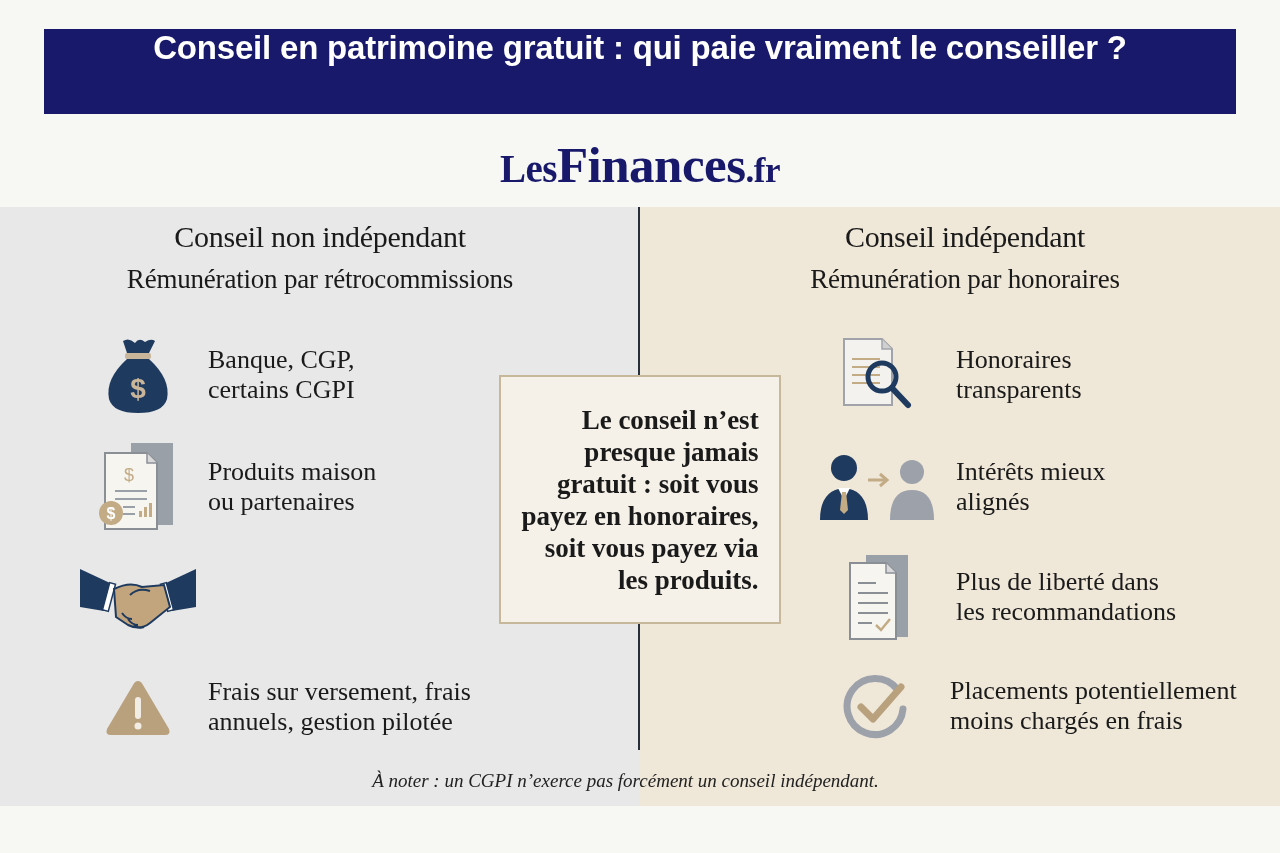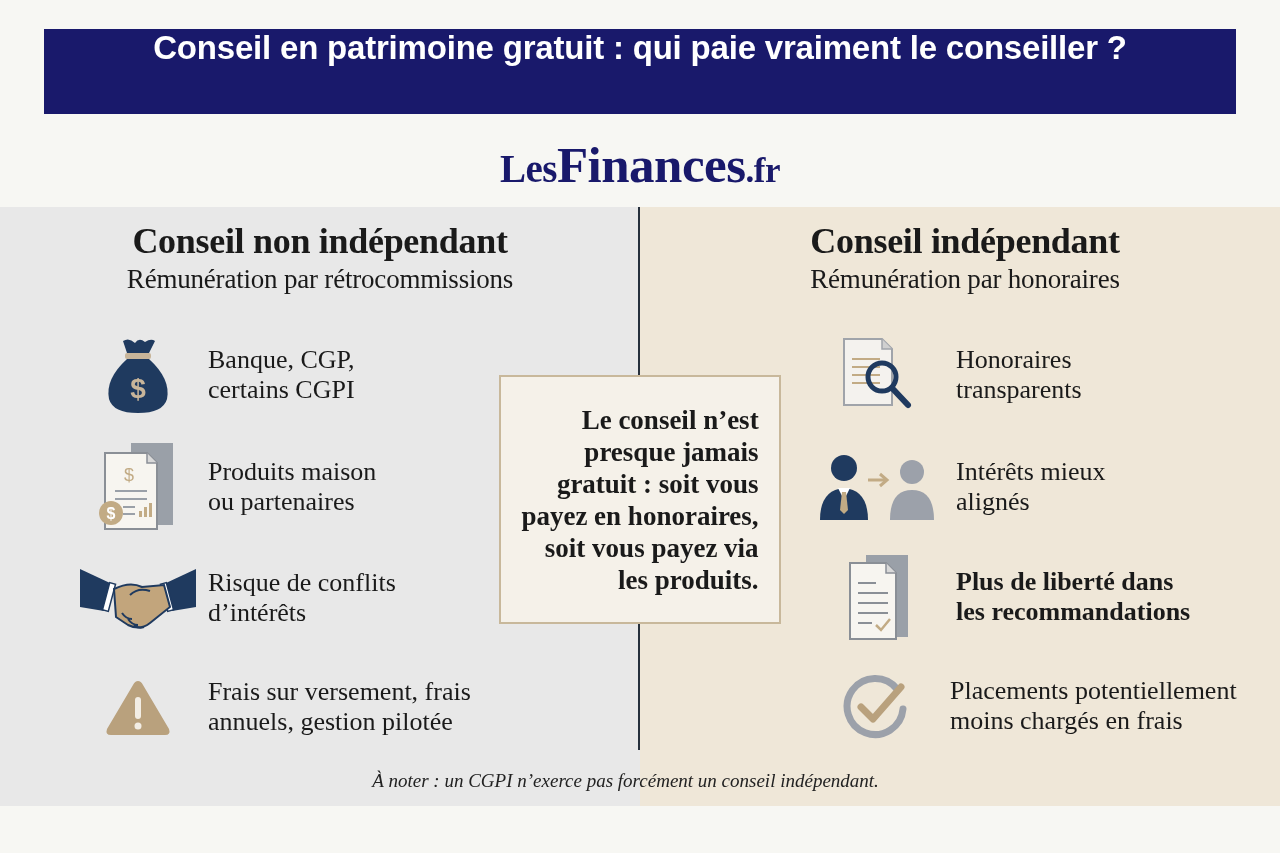--- a/index.html
+++ b/index.html
@@ -25,21 +25,21 @@
   .logo .tld { font-size: 35px; letter-spacing: -0.5px; }
 
   .panel { position: absolute; top: 207px; height: 599px; }
   .panel.left { left: 0; width: 640px; background: #e8e8e8; }
   .panel.right { left: 640px; width: 640px; background: #efe7d8; }
 
   .divider { position: absolute; left: 638px; top: 207px; width: 2px; height: 543px; background: #26303c; }
 
   .col-title {
     position: absolute; top: 220px; width: 640px; text-align: center;
-    font-size: 36px; font-weight: bold; letter-spacing: -0.3px;
+    font-size: 30px; font-weight: normal; letter-spacing: -0.3px;
   }
   .col-sub {
     position: absolute; top: 264px; width: 640px; text-align: center;
     font-size: 27px; letter-spacing: -0.2px;
   }
   .col-title.l, .col-sub.l { left: 0; }
   .col-title.r, .col-sub.r { left: 645px; }
 
   .item { position: absolute; display: flex; align-items: center; }
   .item .ico { width: 100px; height: 100px; display: flex; align-items: center; justify-content: center; flex-shrink: 0; }
@@ -123,24 +123,20 @@
     <svg width="116" height="70" viewBox="0 0 116 70">
       <path d="M0 6 L30 20 L24 48 L0 44 Z" fill="#1f3a5f"></path>
       <path d="M116 6 L86 20 L92 48 L116 44 Z" fill="#1f3a5f"></path>
       <rect x="26" y="20" width="6" height="28" fill="#ffffff" stroke="#1f3a5f" stroke-width="1.5" transform="rotate(15 29 34)"></rect>
       <rect x="84" y="20" width="6" height="28" fill="#ffffff" stroke="#1f3a5f" stroke-width="1.5" transform="rotate(-15 87 34)"></rect>
       <path d="M34 26 Q50 18 62 24 L84 22 L90 44 L70 60 Q60 68 48 62 L36 54 Z" fill="#c2a57c" stroke="#1f3a5f" stroke-width="2"></path>
       <path d="M50 32 Q58 24 70 28" fill="none" stroke="#1f3a5f" stroke-width="2"></path>
       <path d="M42 50 Q46 56 52 56 M48 56 Q52 62 58 62 M54 62 Q58 66 64 64" fill="none" stroke="#1f3a5f" stroke-width="2"></path>
     </svg>
   </div>
-  <div class="txt" style="margin-left:12px;">
-    <span>Risque de conflits</span>
-    <span>d’intérêts</span>
-  </div>
 </div>
 
 <div class="item" style="left:88px; top:657px;">
   <div class="ico">
     <svg width="66" height="60" viewBox="0 0 66 60">
       <path d="M33 4 Q36 4 38 8 L64 52 Q66 58 60 58 L6 58 Q0 58 2 52 L28 8 Q30 4 33 4 Z" fill="#b9a17d"></path>
       <rect x="30" y="20" width="6" height="22" rx="3" fill="#f2ede4"></rect>
       <circle cx="33" cy="49" r="3.5" fill="#f2ede4"></circle>
     </svg>
   </div>
@@ -192,21 +188,21 @@
       <circle cx="96" cy="20" r="12" fill="#9ca1aa"></circle>
       <path d="M74 68 Q74 38 96 38 Q118 38 118 68 Z" fill="#9ca1aa"></path>
     </svg>
   </div>
   <div class="txt" style="margin-left:20px;">
     <span>Intérêts mieux</span>
     <span>alignés</span>
   </div>
 </div>
 
-<div class="item" style="left:826px; top:547px;font-weight:bold;">
+<div class="item" style="left:826px; top:547px;">
   <div class="ico">
     <svg width="80" height="92" viewBox="0 0 80 92">
       <rect x="30" y="4" width="42" height="82" fill="#9aa0a8"></rect>
       <path d="M14 12 L50 12 L60 22 L60 88 L14 88 Z" fill="#f7f5f0" stroke="#8a8f96" stroke-width="2"></path>
       <path d="M50 12 L50 22 L60 22" fill="#d9d9d9" stroke="#8a8f96" stroke-width="1.5"></path>
       <line x1="22" y1="32" x2="40" y2="32" stroke="#8a8f96" stroke-width="2"></line>
       <line x1="22" y1="42" x2="52" y2="42" stroke="#8a8f96" stroke-width="2"></line>
       <line x1="22" y1="52" x2="52" y2="52" stroke="#8a8f96" stroke-width="2"></line>
       <line x1="22" y1="62" x2="52" y2="62" stroke="#8a8f96" stroke-width="2"></line>
       <line x1="22" y1="72" x2="36" y2="72" stroke="#8a8f96" stroke-width="2"></line>

